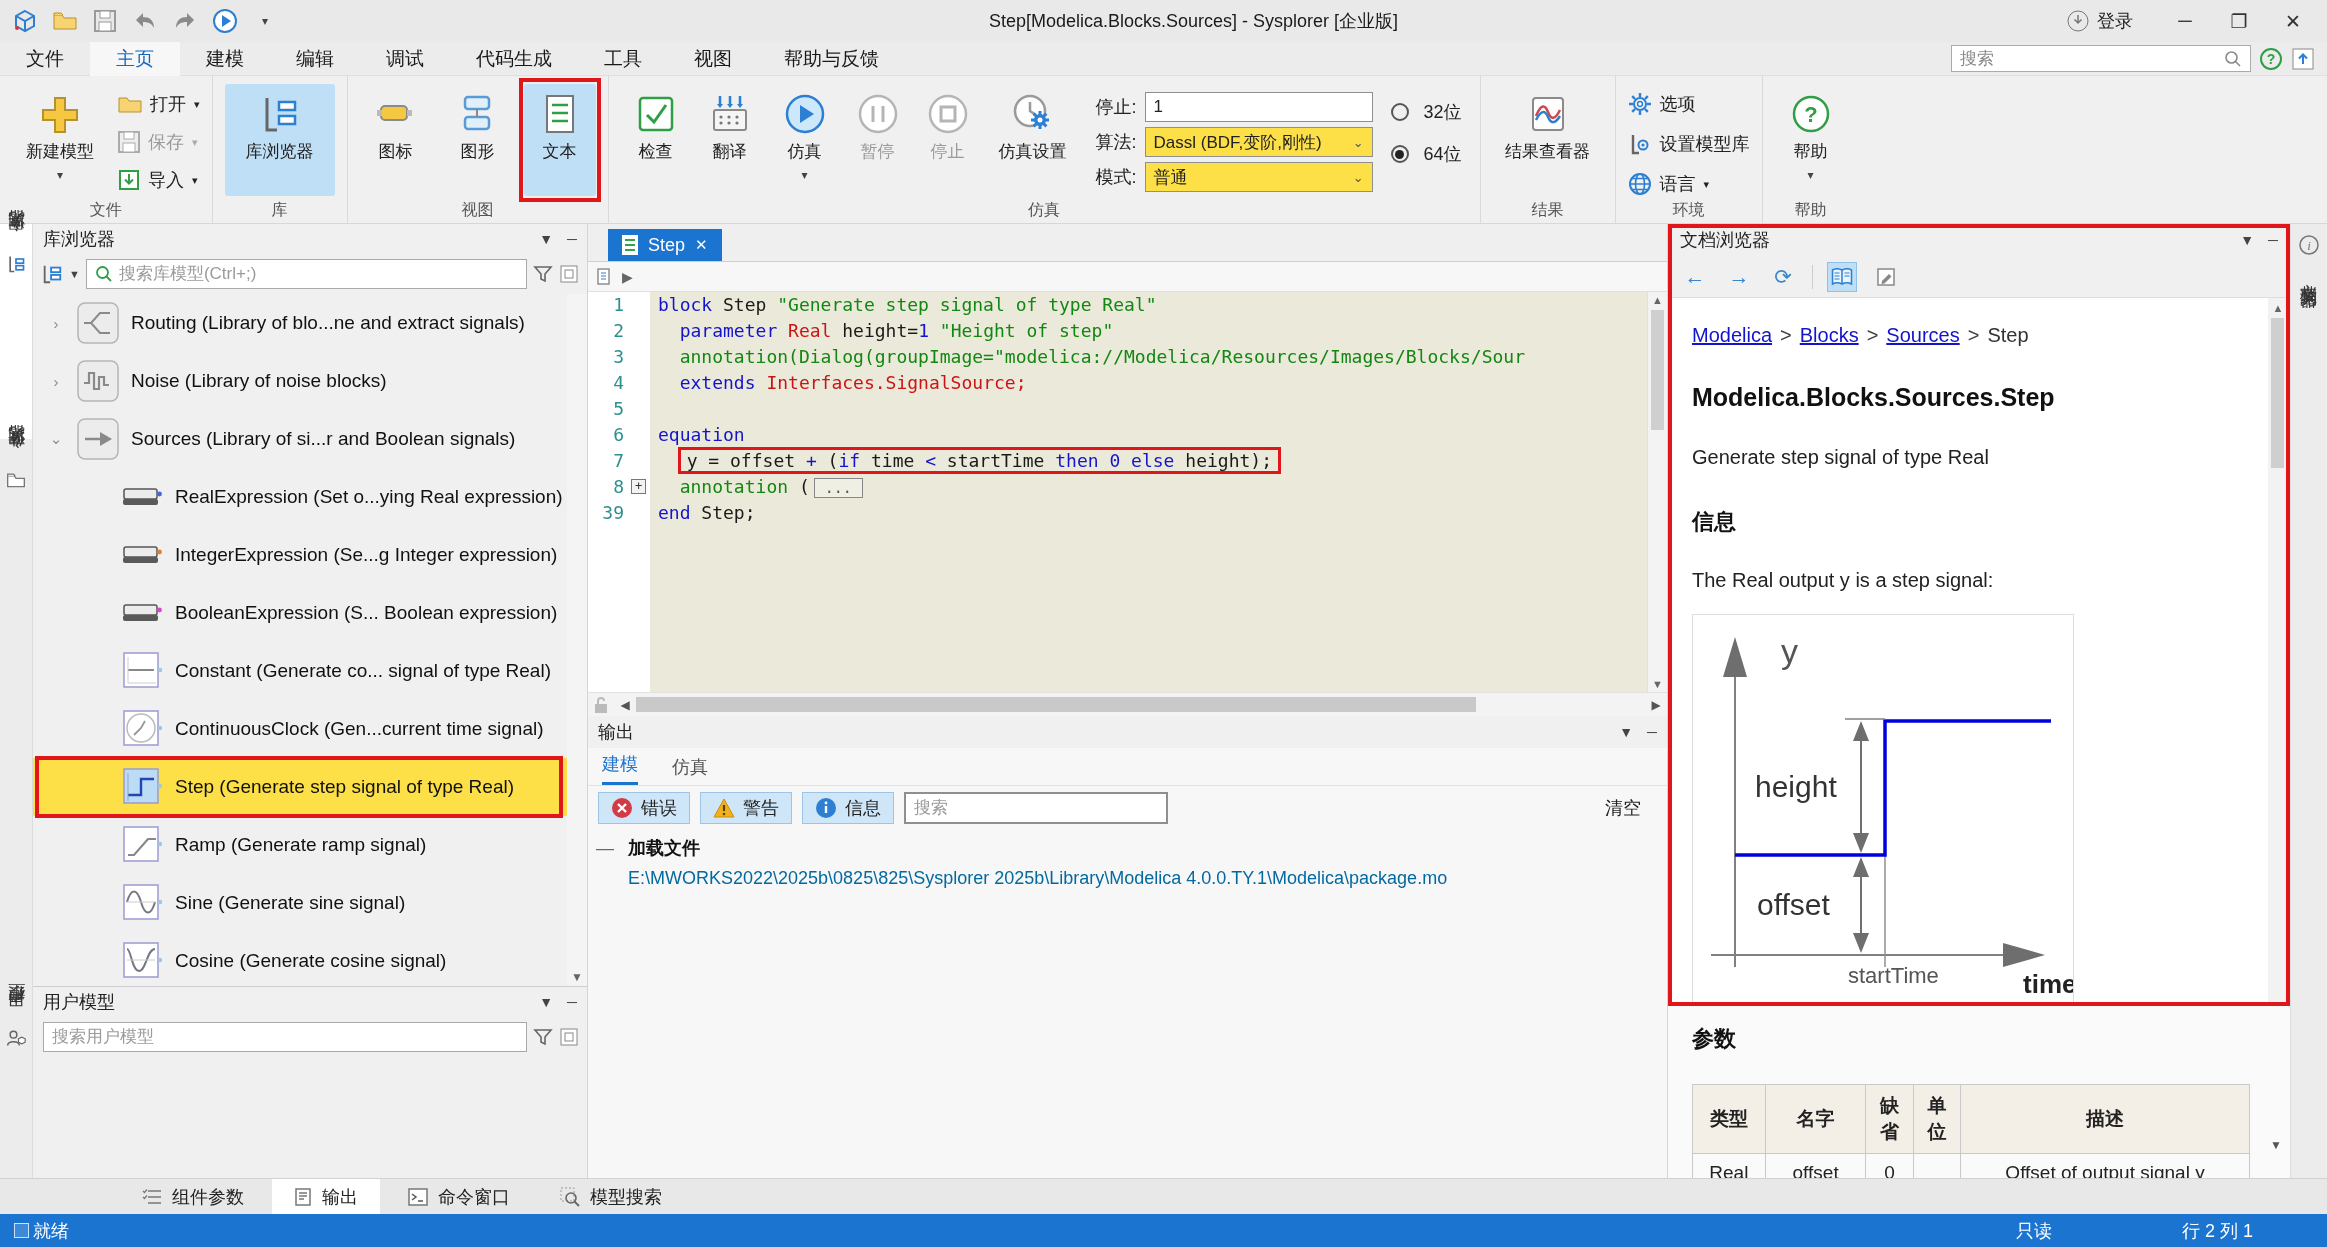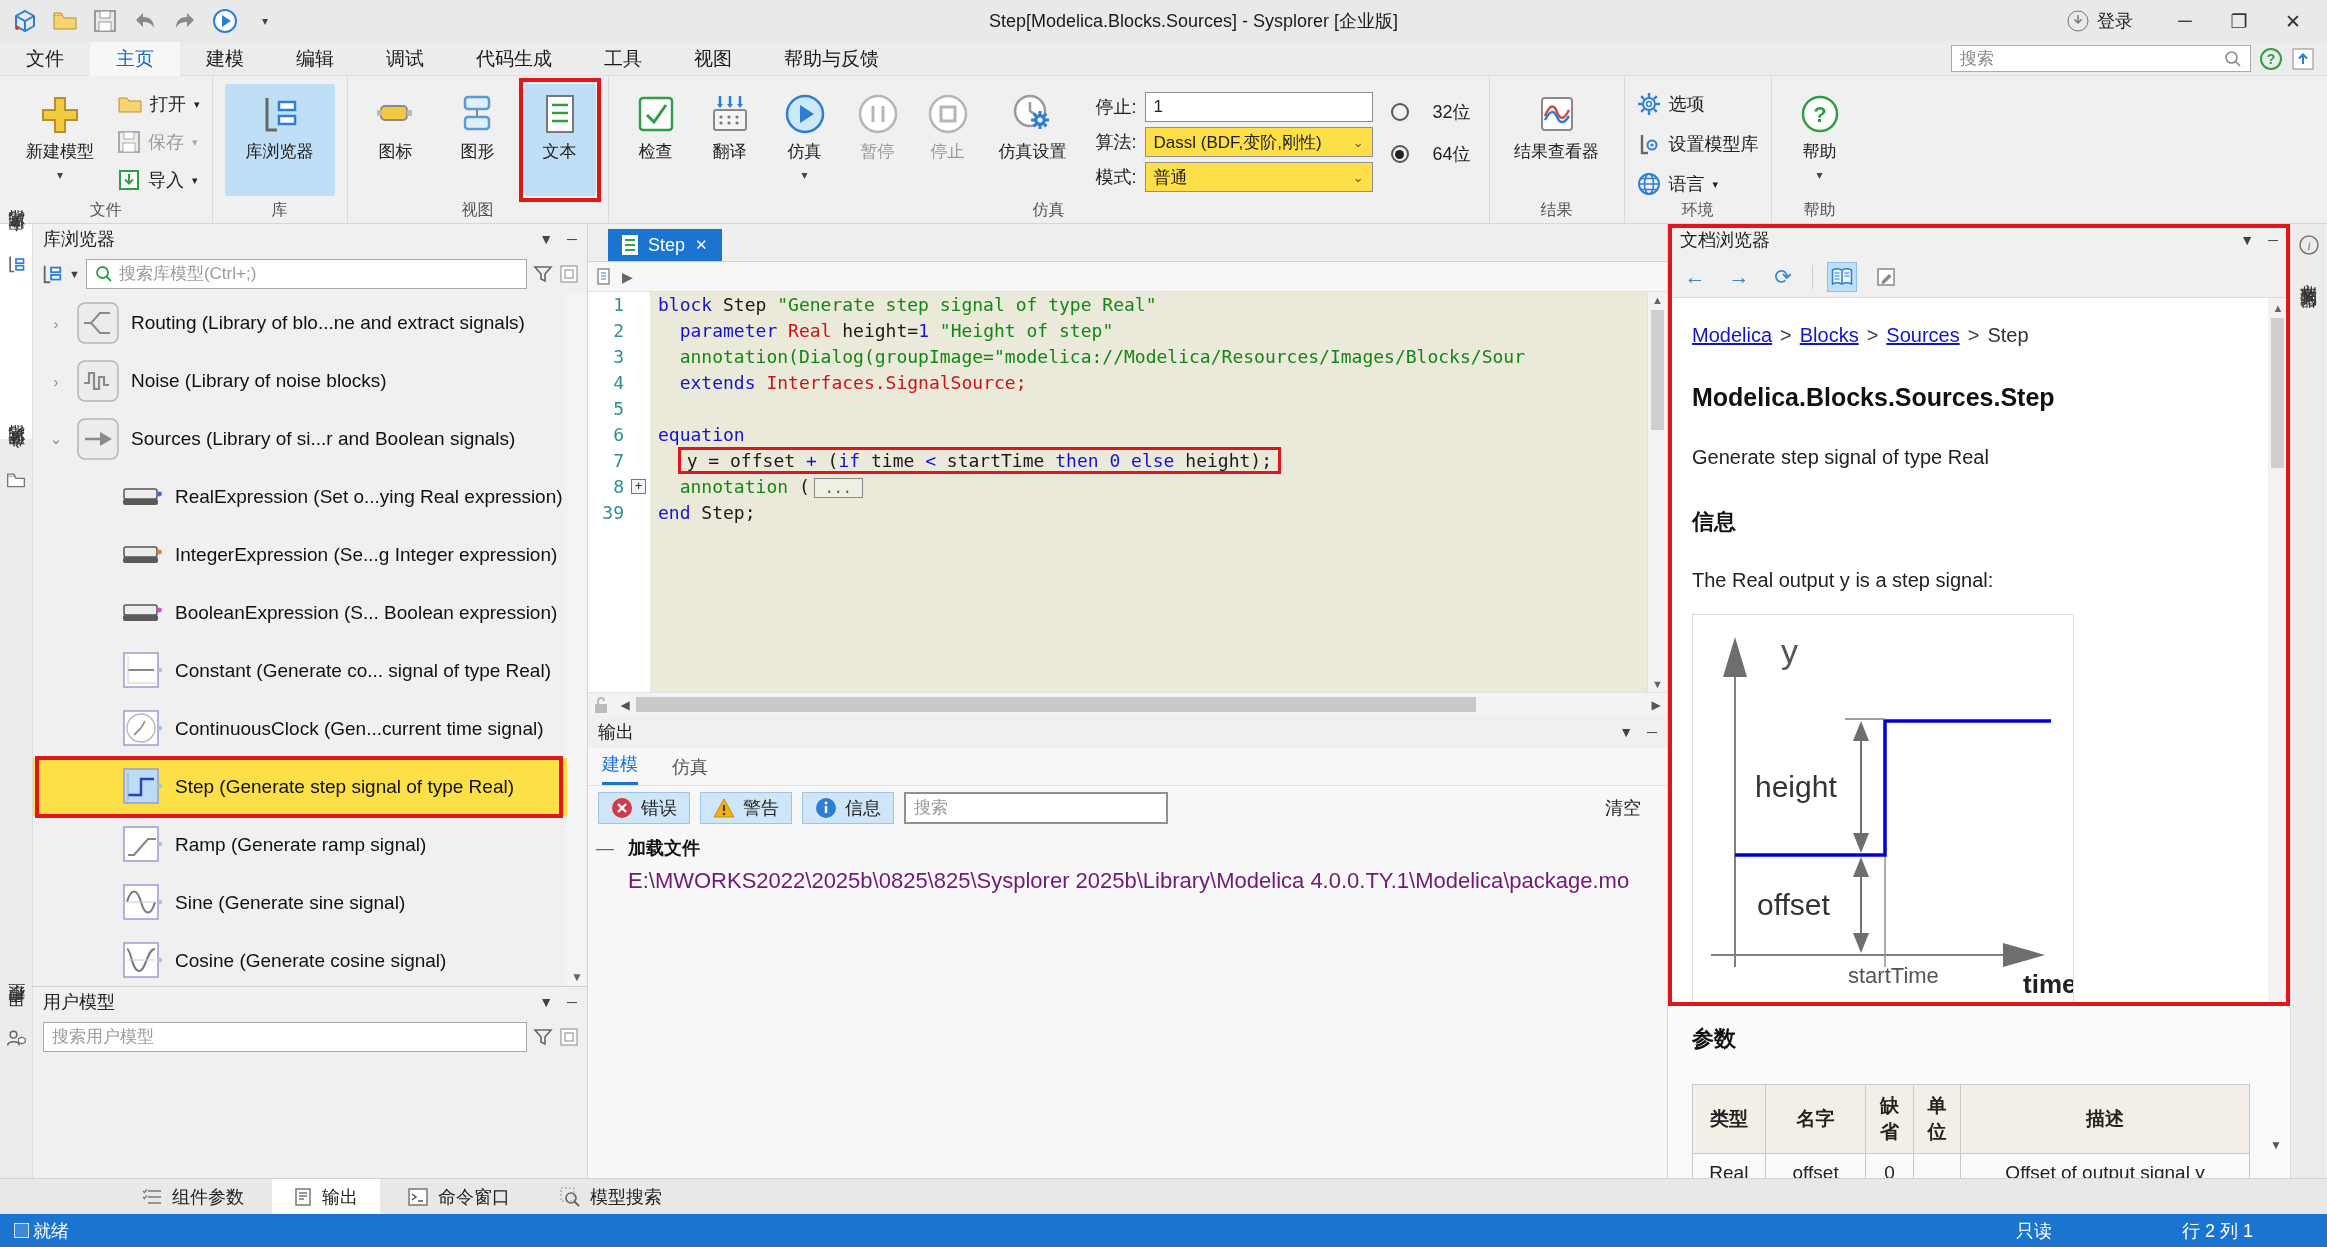--- a/index.html
+++ b/index.html
@@ -37,21 +37,21 @@
   .smallbtn { display:flex; align-items:center; gap:8px; font-size:18px; color:#222; height:28px; }
   .smallbtn.disabled { color:#9a9a9a; }
   .redbox-anno { position:absolute; border:4px solid #e0161a; pointer-events:none; }
   .simfields { display:flex; flex-direction:column; gap:5px; padding-top:8px; }
   .simrow { display:flex; align-items:center; gap:8px; font-size:18px; }
   .simrow .flabel { width:52px; text-align:right; color:#222; }
   .fld { width:228px; height:30px; border:1px solid #8f8f8f; background:#fff; font-size:17px; display:flex; align-items:center; padding:0 8px; }
   .fld.sel { background:#fde047; justify-content:space-between; }
   .fld .chev { color:#555; font-size:13px; }
   .radios { display:flex; flex-direction:column; gap:18px; padding:16px 6px 0 14px; font-size:18px; }
-  .radio { display:flex; align-items:center; gap:24px; }
+  .radio { display:flex; align-items:center; gap:15px; }
   .rdot { width:18px; height:18px; border:2px solid #555; border-radius:50%; display:inline-flex; align-items:center; justify-content:center; }
   .rdot.on::after { content:""; width:9px; height:9px; border-radius:50%; background:#222; }
 
   
   .main { position:absolute; left:0; top:224px; width:2327px; height:954px; display:flex; }
   .lstrip { width:33px; background:#ececec; border-right:1px solid #dcdcdc; display:flex; flex-direction:column; }
   .vtab { display:flex; flex-direction:column; align-items:center; padding:14px 0; gap:8px; color:#333; }
   .vtab.active { background:#ffffff; }
   .vtab .vtxt { writing-mode:vertical-rl; transform:rotate(180deg); font-size:17px; letter-spacing:2px; }
   .vtab.bottom { margin-top:auto; }
@@ -109,21 +109,21 @@
   .otab.active { color:#1b74d0; border-bottom:3px solid #1b74d0; }
   .out-filter { height:44px; display:flex; align-items:center; gap:10px; padding:0 10px; }
   .fbtn { height:32px; display:flex; align-items:center; gap:8px; padding:0 12px; background:#cfe6f8; border:1px solid #9dc4e4; font-size:18px; color:#222; }
   .fsearch { width:264px; height:32px; border:2px solid #8f8f8f; background:#fff; display:flex; align-items:center; padding:0 8px; }
   .fsearch input { border:none; outline:none; flex:1; font-size:17px; font-family:inherit; }
   .fsearch input::placeholder { color:#999; }
   .clear-link { margin-left:auto; font-size:18px; color:#222; padding-right:16px; }
   .out-log { flex:1; padding:6px 10px 0 8px; font-size:18px; }
   .log-title { font-weight:bold; color:#111; display:flex; gap:14px; align-items:center; }
   .log-title .dash { color:#666; font-weight:normal; }
-  .log-path { color:#701a75; padding-left:32px; margin-top:8px; font-size:22px; }
+  .log-path { color:#0369a1; padding-left:32px; margin-top:8px; font-size:18px; }
 
   
   .rpanel { width:622px; position:relative; background:#f5f5f5; display:flex; flex-direction:column; }
   .doc-top { height:782px; position:relative; display:flex; flex-direction:column; }
   .doc-redbox { position:absolute; left:0; top:0; right:0; bottom:0; border:4px solid #e0161a; pointer-events:none; z-index:5; }
   .doc-header { height:32px; display:flex; align-items:center; padding:0 12px; font-size:18px; background:#f0f0f0; }
   .doc-toolbar { height:42px; display:flex; align-items:center; gap:14px; padding:0 12px; background:#f0f0f0; border-bottom:1px solid #ddd; }
   .dt-ic { width:30px; height:30px; display:flex; align-items:center; justify-content:center; font-size:21px; color:#3a86c8; }
   .dt-ic.boxed { background:#bfdff7; border:1px solid #8fc0e8; }
   .dt-sep { width:1px; height:24px; background:#ccc; }

